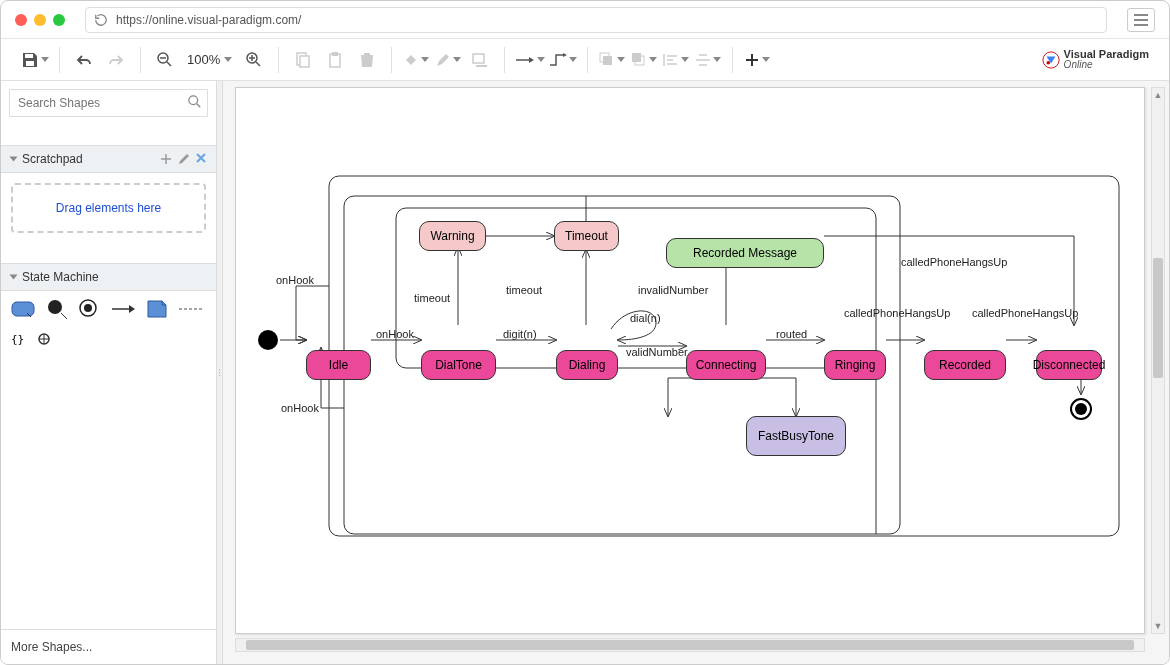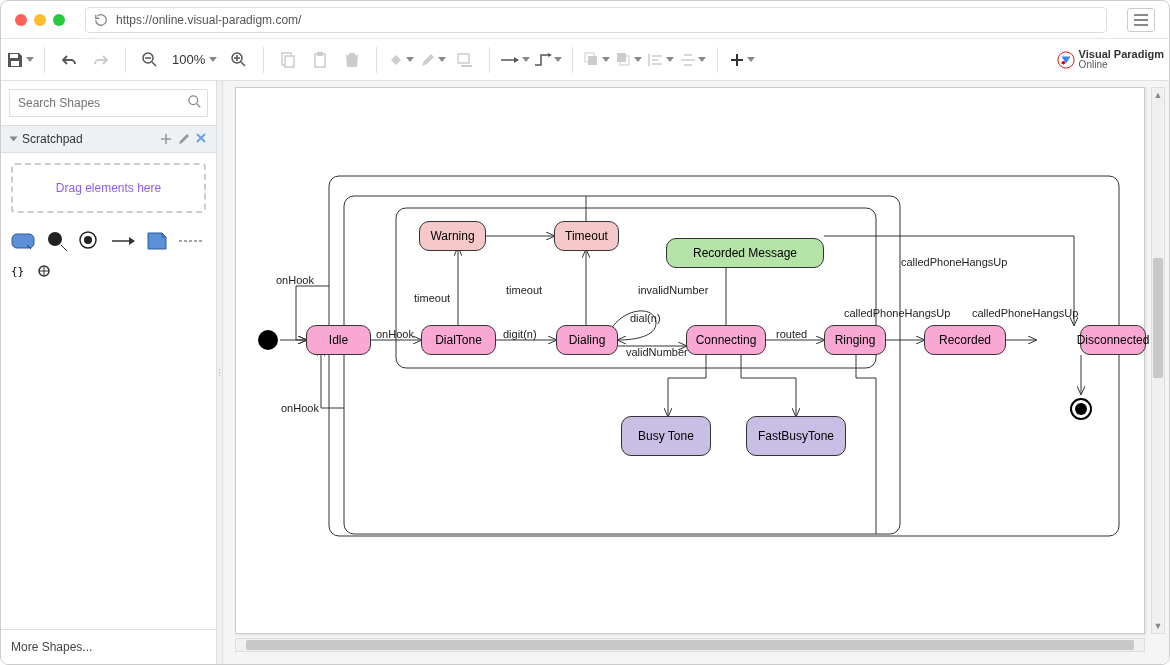--- a/index.html
+++ b/index.html
@@ -10,60 +10,60 @@
 .traffic { display: flex; gap: 7px; margin-right: 12px; }
 .light { width: 12px; height: 12px; border-radius: 50%; }
 .light.red { background: #ff5f57; }
 .light.yellow { background: #ffbd2e; }
 .light.green { background: #28c940; }
 .urlbar { flex: 1; height: 26px; border: 1px solid #ddd; border-radius: 4px; display: flex; align-items: center; padding: 0 8px; gap: 8px; color: #555; font-size: 12px; }
 .urlbar .reload { width: 14px; height: 14px; color: #888; }
 .menu-btn { width: 28px; height: 24px; border: 1px solid #ccc; border-radius: 3px; display: flex; align-items: center; justify-content: center; margin-left: 12px; }
 
 
-.toolbar { height: 42px; display: flex; align-items: center; padding: 0 5px; gap: 4px; border-bottom: 1px solid #e0e0e0; }
+.toolbar { height: 42px; display: flex; align-items: center; padding: 0 20px; gap: 4px; border-bottom: 1px solid #e0e0e0; }
 .tbtn { min-width: 28px; height: 28px; display: flex; align-items: center; justify-content: center; color: #555; border-radius: 3px; cursor: pointer; }
 .tbtn.disabled { color: #bbb; cursor: default; }
 .tsep { width: 1px; height: 26px; background: #e0e0e0; margin: 0 6px; }
 .zoom-pct { font-size: 13px; color: #333; padding: 0 4px; display: flex; align-items: center; gap: 4px; }
 .caret-dn { width: 0; height: 0; border-left: 4px solid transparent; border-right: 4px solid transparent; border-top: 5px solid #888; }
 .brand { margin-left: auto; display: flex; align-items: center; gap: 4px; font-weight: bold; font-size: 11px; color: #333; line-height: 1; }
 .brand .logo { width: 18px; height: 18px; }
-.brand .sub { font-weight: normal; font-size: 10px; color: #555; display: block; }
+.brand .sub { font-weight: normal; font-size: 10px; color: #555; display: block; font-style: italic; }
 
 
 .main { display: flex; height: calc(100% - 80px); }
 .sidebar { width: 216px; border-right: 1px solid #ddd; display: flex; flex-direction: column; background: #fff; }
 .search-wrap { padding: 8px; }
 .search { width: 100%; height: 28px; border: 1px solid #ddd; border-radius: 1px; padding: 0 28px 0 8px; font-size: 12px; }
 .search-wrap { position: relative; }
 .search-wrap .sicon { position: absolute; right: 14px; top: 14px; color: #888; width: 14px; height: 14px; }
-.panel-hdr { background: #eef1f4; border-top: 1px solid #ddd; border-bottom: 1px solid #ddd; padding: 6px 10px; font-size: 12px; color: #333; display: flex; align-items: center; gap: 6px; }
+.panel-hdr { background: #eef1f4; border-top: 1px solid #ddd; border-bottom: 1px solid #ddd; padding: 6px 10px; font-size: 12px; color: #333; display: flex; align-items: center; gap: 6px; margin-top: 20px; }
 .panel-hdr .caret-r { width: 0; height: 0; border-top: 4px solid transparent; border-bottom: 4px solid transparent; border-left: 5px solid #888; transform: rotate(90deg); }
 .panel-hdr .actions { margin-left: auto; display: flex; gap: 6px; color: #888; }
-.drop-zone { margin: 10px; border: 2px dashed #ccc; border-radius: 4px; padding: 16px; text-align: center; color: #8b5cf6; font-size: 12px; }
+.drop-zone { margin: 10px; border: 2px dashed #ccc; border-radius: 4px; padding: 16px; text-align: center; color: #1d4ed8; font-size: 12px; }
 .palette { padding: 8px 10px; display: flex; flex-wrap: wrap; gap: 12px; align-items: center; }
 .shape { width: 24px; height: 16px; }
 .more-shapes { margin-top: auto; padding: 10px; border-top: 1px solid #ddd; font-size: 12px; color: #444; }
 
 
 .canvas-wrap { flex: 1; position: relative; background: #f5f5f5; overflow: hidden; }
 .canvas { position: absolute; left: 12px; right: 24px; top: 6px; bottom: 30px; background: #fff; border: 1px solid #ccc; box-shadow: 1px 1px 3px rgba(0,0,0,0.1); }
 .vscroll { position: absolute; right: 4px; top: 6px; bottom: 30px; width: 14px; background: #f0f0f0; border: 1px solid #ddd; }
 .vscroll .thumb { position: absolute; left: 1px; right: 1px; top: 170px; height: 120px; background: #c8c8c8; border-radius: 2px; }
 .vscroll .arw { position: absolute; left: 0; right: 0; height: 14px; display: flex; align-items: center; justify-content: center; color: #888; font-size: 9px; }
 .hscroll { position: absolute; left: 12px; right: 24px; bottom: 12px; height: 14px; background: #f0f0f0; border: 1px solid #ddd; }
 .hscroll .thumb { position: absolute; top: 1px; bottom: 1px; left: 10px; right: 10px; background: #c8c8c8; border-radius: 2px; }
 
 
 .diagram { position: absolute; left: 0; top: 0; width: 100%; height: 100%; }
 
 
 .state-box { position: absolute; border: 1px solid #333; border-radius: 10px; font-size: 12px; display: flex; align-items: center; justify-content: center; padding: 0 4px; text-align: center; }
-.yellow-box { background: #f9a8d4; }
+.yellow-box { background: #ec4899; margin-top: 25px; }
 .pink-box { background: #f5c9c9; }
 .green-box { background: #b6e3a8; }
 .purple-box { background: #c9bee3; }
 
 .tlabel { position: absolute; font-size: 11px; color: #222; white-space: nowrap; }
 .initial { position: absolute; width: 20px; height: 20px; background: #000; border-radius: 50%; }
 .final-outer { position: absolute; width: 22px; height: 22px; border: 2px solid #000; border-radius: 50%; display: flex; align-items: center; justify-content: center; }
 .final-inner { width: 12px; height: 12px; background: #000; border-radius: 50%; }
 
 svg.arrows { position: absolute; left: 0; top: 0; width: 100%; height: 100%; pointer-events: none; }
@@ -244,20 +244,24 @@
           </svg>
         <svg width="12" height="12">
             <path fill="#999" d="M1 11l1-3 7-7 2 2-7 7z"></path>
           </svg>
         <svg width="10" height="10">
             <path stroke="#6aa3e0" stroke-width="2" d="M1 1l8 8M9 1l-8 8"></path>
           </svg>
       </span>
     </div>
     <div class="drop-zone">Drag elements here</div>
+    <div class="panel-hdr">
+      <span class="caret-r"></span>
+      <span>State Machine</span>
+    </div>
     <div class="palette">
       <svg class="shape" viewBox="0 0 24 16">
           <rect x="1" y="1" width="22" height="14" rx="5" fill="#5b8fd6" stroke="#2c5aa0"></rect>
           <path d="M16 12l6 6" stroke="#333"></path>
         </svg>
       <svg width="20" height="20">
           <circle cx="8" cy="8" r="7" fill="#222"></circle>
           <path d="M14 14l6 6" stroke="#333"></path>
         </svg>
       <svg width="20" height="20">
@@ -347,27 +351,26 @@
         <div class="final-outer" style="left:834px;top:310px">
             <div class="final-inner"></div>
           </div>
 
         <div class="state-box yellow-box" style="left:70px;top:237px;width:65px;height:30px">Idle</div>
         <div class="state-box yellow-box" style="left:185px;top:237px;width:75px;height:30px">DialTone</div>
         <div class="state-box yellow-box" style="left:320px;top:237px;width:62px;height:30px">Dialing</div>
         <div class="state-box yellow-box" style="left:450px;top:237px;width:80px;height:30px">Connecting</div>
         <div class="state-box yellow-box" style="left:588px;top:237px;width:62px;height:30px">Ringing</div>
         <div class="state-box yellow-box" style="left:688px;top:237px;width:82px;height:30px">Recorded</div>
-        <div class="state-box yellow-box" style="left:844px;top:237px;width:66px;height:30px">Disconnected</div>
+        <div class="state-box yellow-box" style="left:800px;top:237px;width:66px;height:30px">Disconnected</div>
 
         <div class="state-box pink-box" style="left:183px;top:133px;width:67px;height:30px">Warning</div>
         <div class="state-box pink-box" style="left:318px;top:133px;width:65px;height:30px">Timeout</div>
         <div class="state-box green-box" style="left:430px;top:150px;width:158px;height:30px">Recorded Message</div>
 
-        <div class="state-box purple-box" style="left:385px;top:328px;width:90px;height:40px">Busy Tone</div>
         <div class="state-box purple-box" style="left:510px;top:328px;width:100px;height:40px">FastBusyTone</div>
 
         <div class="tlabel" style="left:40px;top:186px">onHook</div>
         <div class="tlabel" style="left:45px;top:314px">onHook</div>
         <div class="tlabel" style="left:140px;top:240px">onHook</div>
         <div class="tlabel" style="left:178px;top:204px">timeout</div>
         <div class="tlabel" style="left:270px;top:196px">timeout</div>
         <div class="tlabel" style="left:267px;top:240px">digit(n)</div>
         <div class="tlabel" style="left:394px;top:224px">dial(n)</div>
         <div class="tlabel" style="left:390px;top:258px">validNumber</div>

